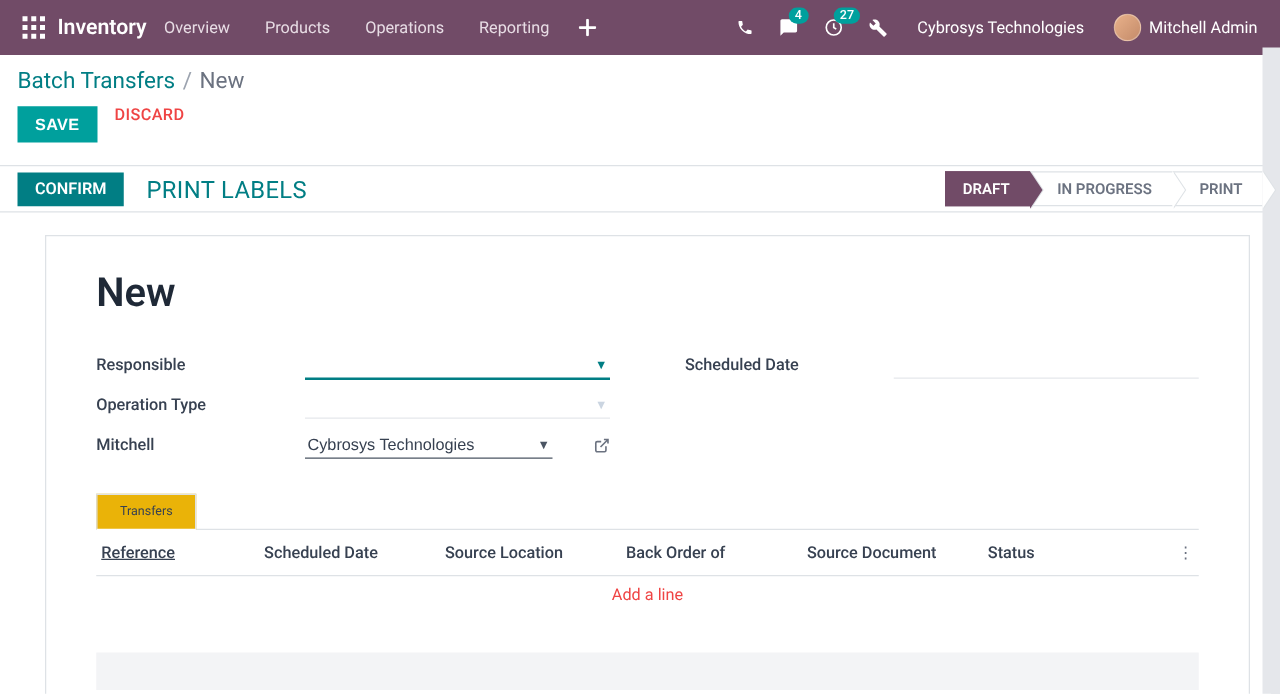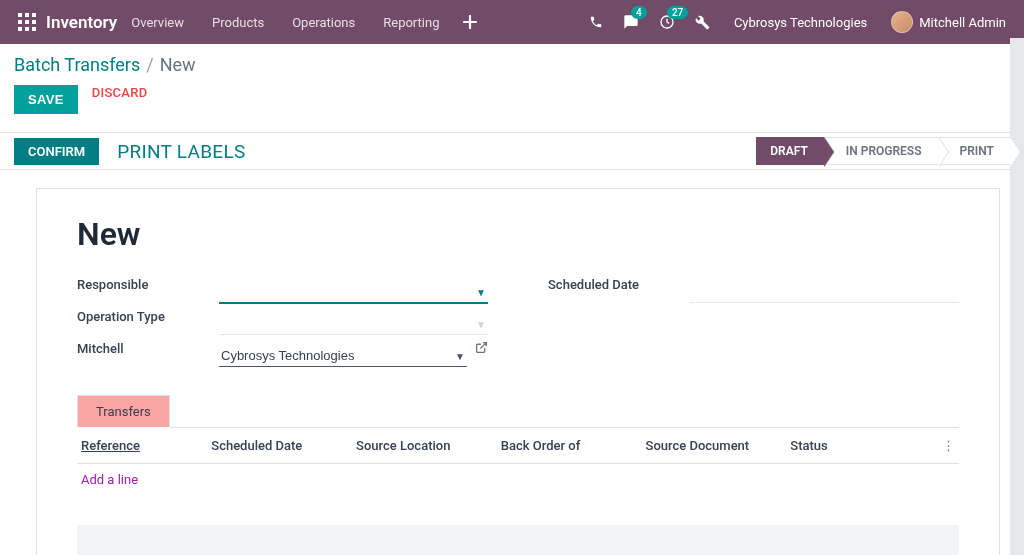--- a/index.html
+++ b/index.html
@@ -35,39 +35,39 @@
 .stage::after { content: ""; position: absolute; right: -10px; top: -1px; width: 0; height: 0; border-top: 15px solid transparent; border-bottom: 15px solid transparent; border-left: 10px solid #fff; z-index: 2; }
 .stage::before { content: ""; position: absolute; right: -11px; top: -1px; width: 0; height: 0; border-top: 15px solid transparent; border-bottom: 15px solid transparent; border-left: 10px solid #dee2e6; z-index: 1; }
 .stage.active::after { border-left-color: #714B67; }
 .stage:first-child { padding-left: 14px; }
 .scroll-strip { position: absolute; right: 0; top: 38px; width: 14px; background: #e5e7eb; height: 517px; }
 
 .form-sheet { margin: 18px 24px 0 36px; border: 1px solid #dee2e6; padding: 26px 40px; background: #fff; }
 .form-title { font-size: 32px; font-weight: 600; color: #1f2937; margin-bottom: 24px; }
 .form-grid { display: flex; gap: 60px; }
 .form-col { flex: 1; }
-.form-row { display: flex; height: 30px; margin-bottom: 2px; }
+.form-row { display: flex; align-items: center; height: 30px; margin-bottom: 2px; gap: 25px; }
 .form-label { width: 142px; font-size: 13px; color: #374151; font-weight: 500; }
 .form-input-wrap { flex: 1; display: flex; align-items: center; position: relative; }
 .form-input { flex: 1; border: none; border-bottom: 1px solid #d1d5db; padding: 3px 18px 3px 2px; font-size: 13px; color: #374151; background: transparent; outline: none; }
 .form-input.teal { border-bottom: 2px solid #017E84; }
 .form-input.readonly { border-bottom: 1px solid #e5e7eb; color: #9ca3af; }
 .form-input.company-input { border-bottom: 1px solid #4b5563; }
 .caret { position: absolute; right: 2px; color: #4b5563; font-size: 10px; pointer-events: none; }
 .caret.teal { color: #017E84; }
 .ext-link { margin-left: 8px; color: #6b7280; cursor: pointer; }
 
 .tabs { margin-top: 22px; border-bottom: 1px solid #dee2e6; display: flex; }
-.tab { padding: 8px 18px; font-size: 13px; background: #fca5a5; border: 1px solid #dee2e6; border-bottom: 1px solid #fff; margin-bottom: -1px; cursor: pointer; color: #374151; }
+.tab { padding: 8px 18px; font-size: 10px; background: #eab308; border: 1px solid #dee2e6; border-bottom: 1px solid #fff; margin-bottom: -1px; cursor: pointer; color: #374151; }
 
 .table-head { display: flex; padding: 10px 4px; border-bottom: 1px solid #dee2e6; font-size: 13px; color: #374151; font-weight: 500; align-items: center; }
 .th { flex: 1; }
 .th.ref { flex: 0.9; text-decoration: underline; }
 .th.kebab { flex: 0 0 20px; text-align: right; cursor: pointer; color: #6b7280; }
-.add-line { padding: 8px 4px; color: #a21caf; font-size: 13px; cursor: pointer; }
+.add-line { padding: 8px 4px; color: #ef4444; font-size: 13px; cursor: pointer; text-align: center; }
 .empty-row { height: 30px; }
 .grey-row { height: 30px; background: #f3f4f6; }
 
 svg { display: block; }
 </style>
 </head>
 <body>
 
 <div class="topbar">
   <div class="apps-icon">

